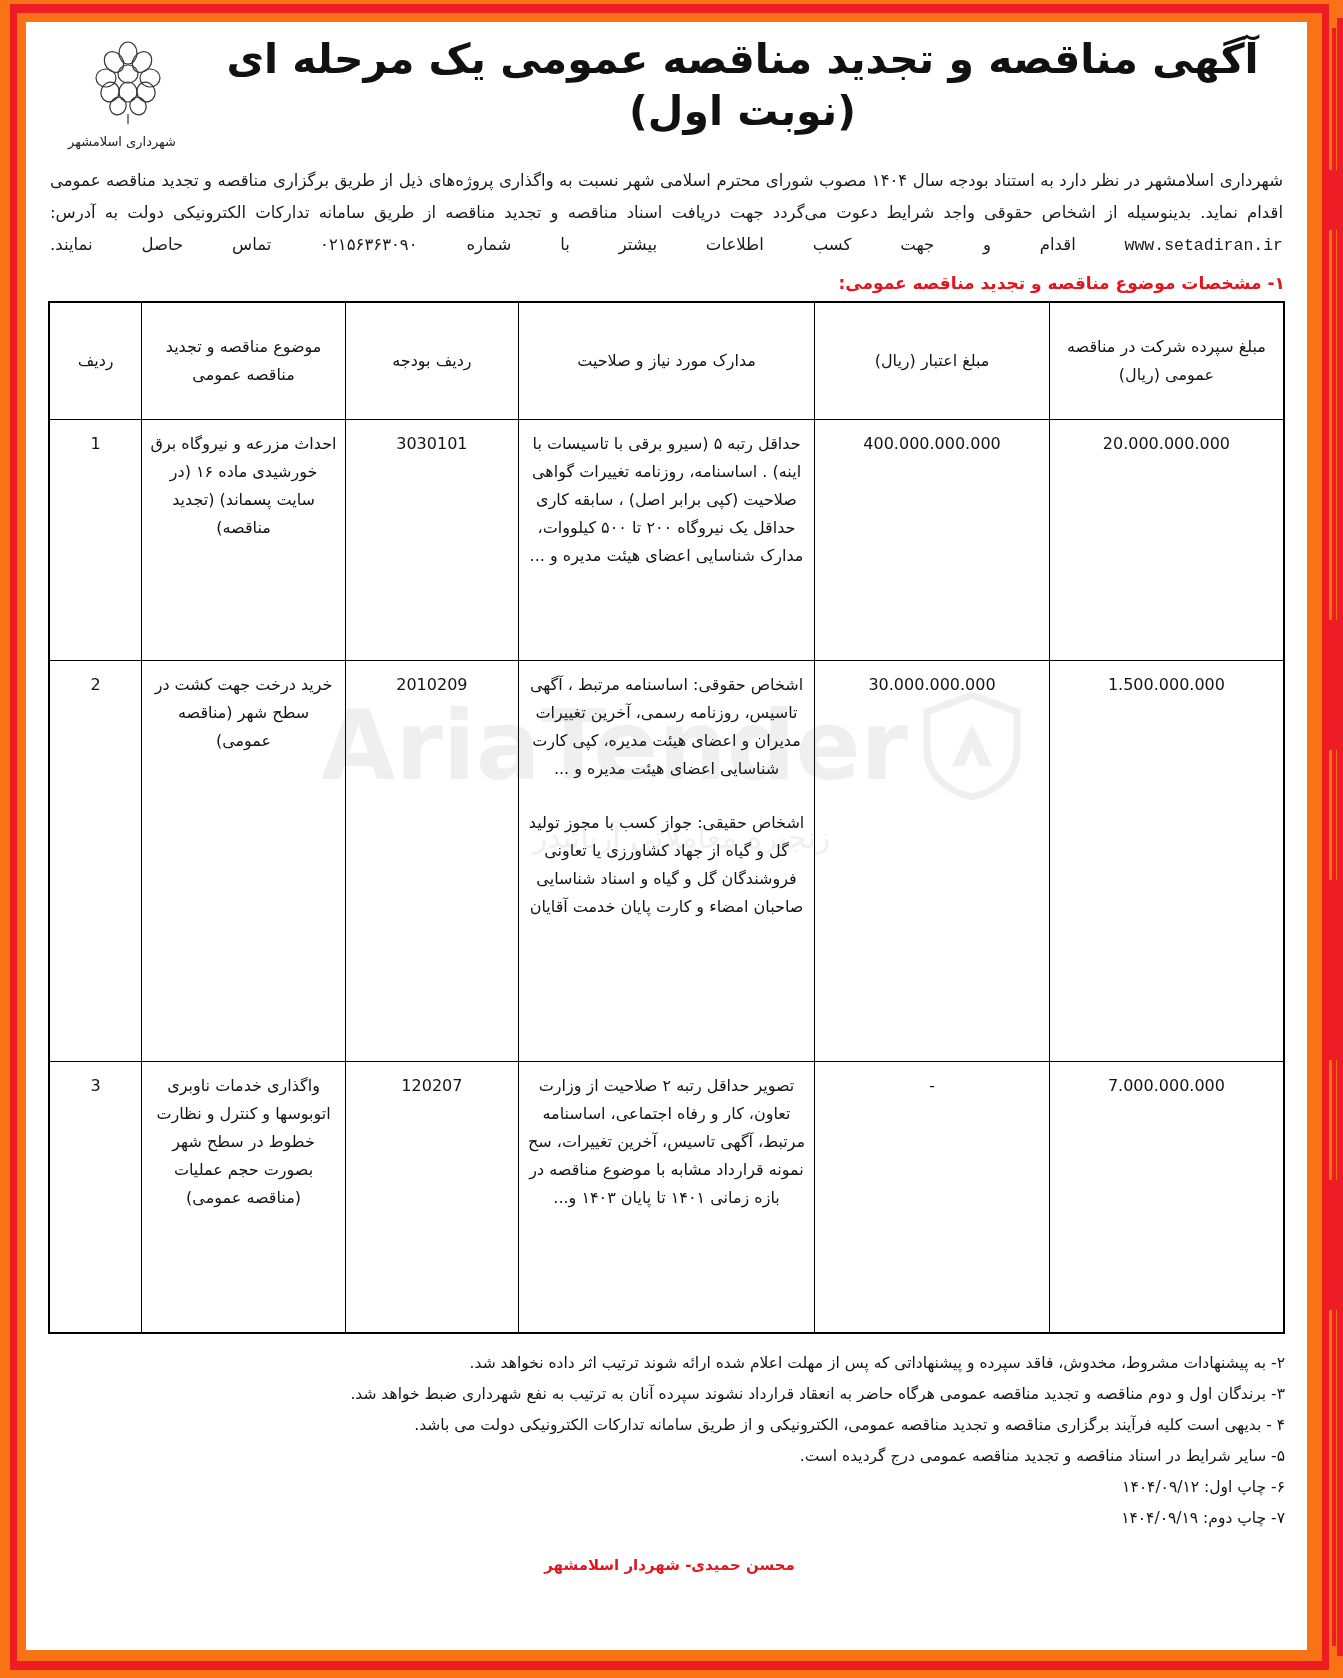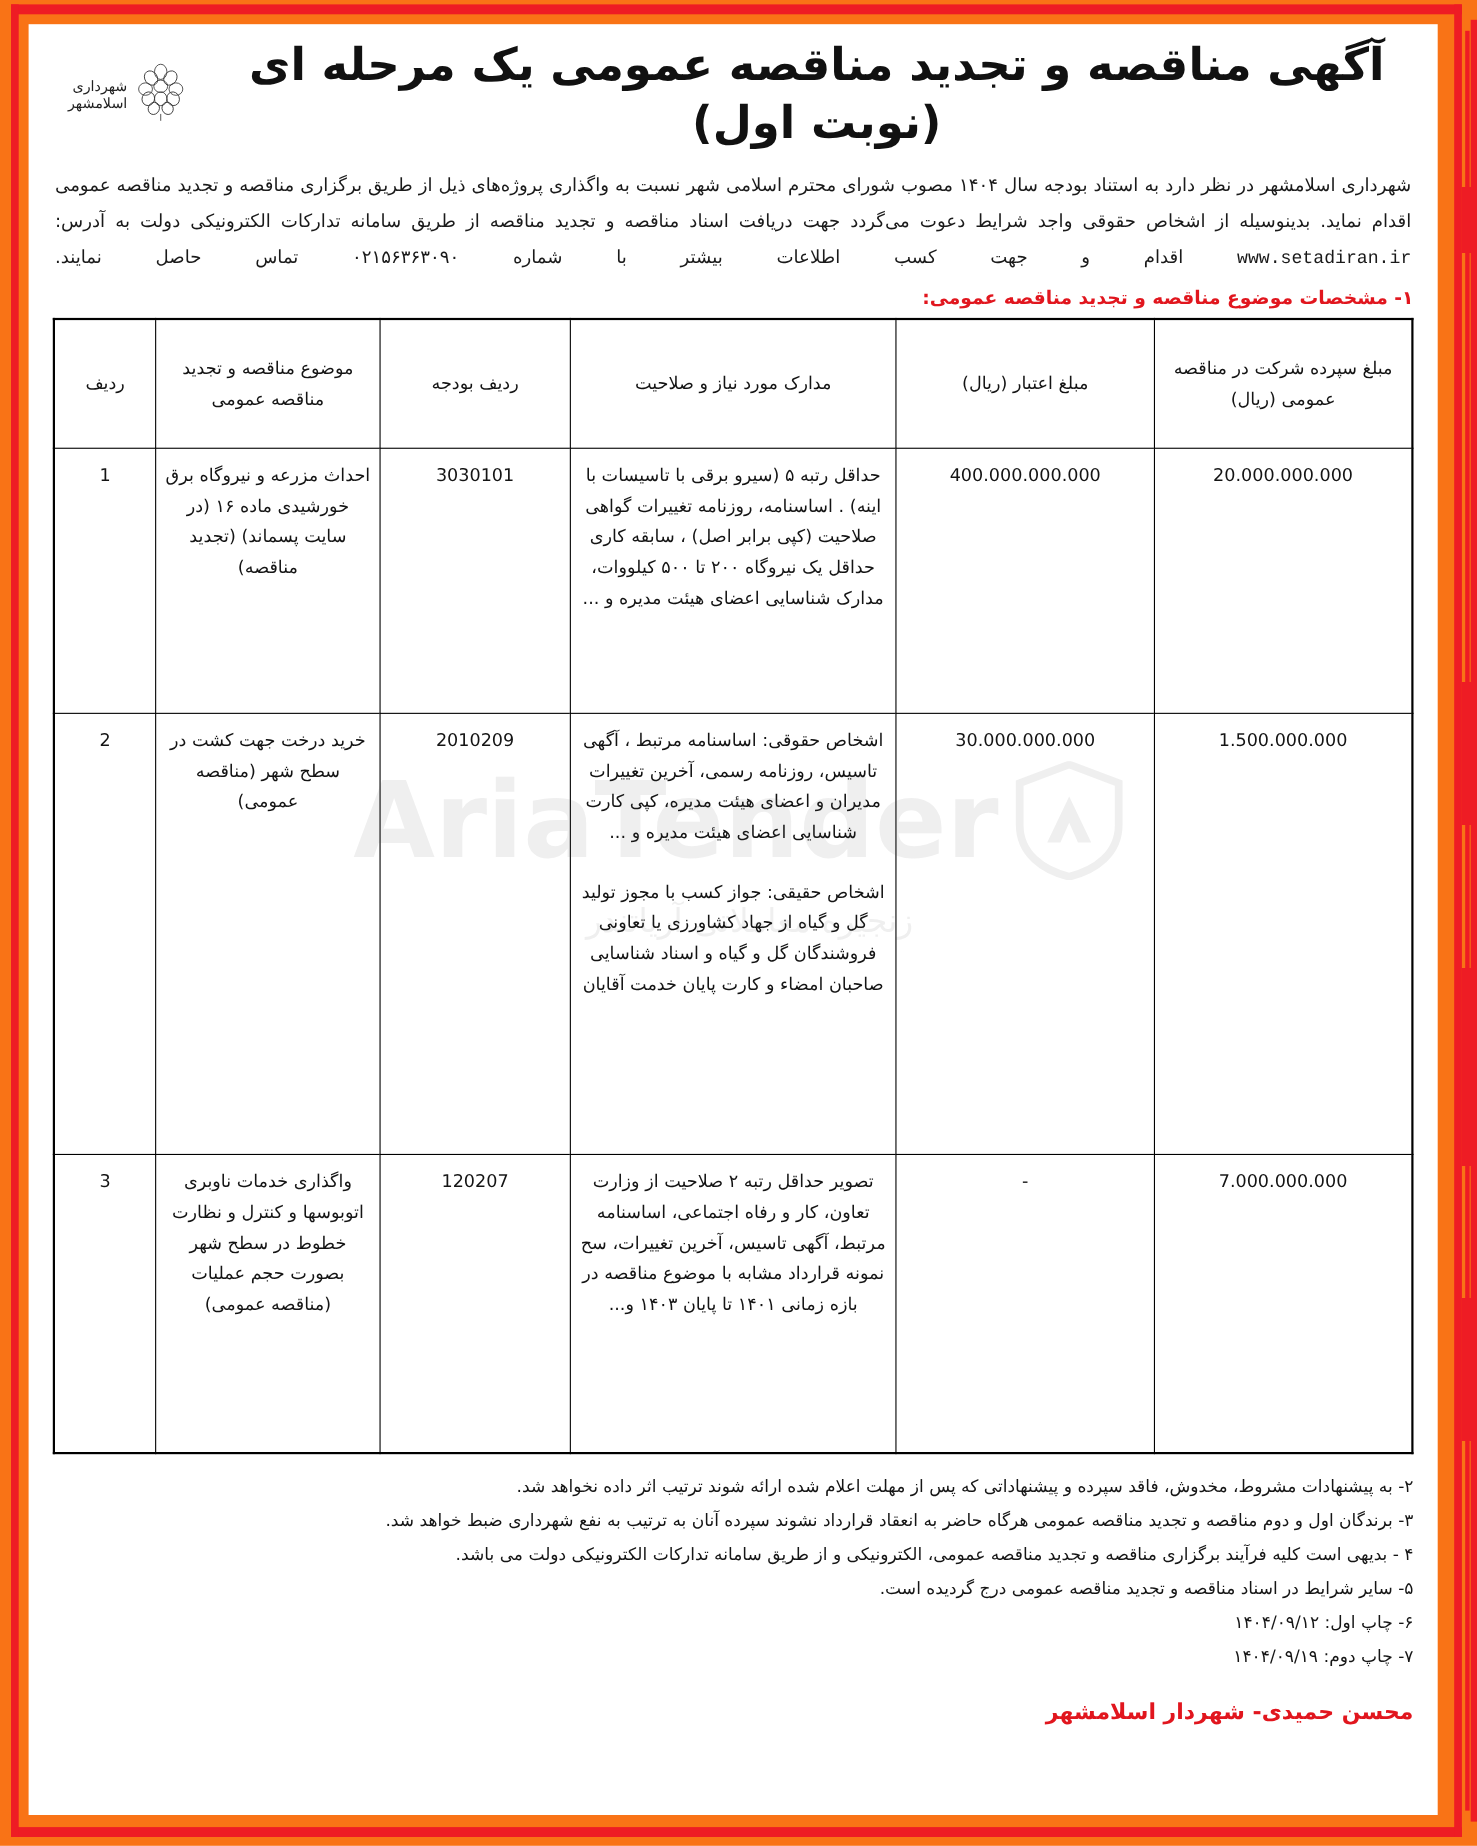--- a/index.html
+++ b/index.html
@@ -31,21 +31,21 @@
     box-sizing:border-box;
   }
 
   
   .header{
     display:flex;align-items:flex-start;justify-content:flex-start;
     gap:14px;margin-top:6px;
   }
   .logo{
     width:128px;flex:0 0 128px;
-    display:flex;flex-direction:row;align-items:center;
+    display:flex;flex-direction:column;align-items:flex-start;
     padding-top:6px;
   }
   .logo svg{display:block}
   .logo-caption{
     font-size:13px;color:#222;margin-top:2px;
     font-family:"DejaVu Sans","Liberation Sans",sans-serif;
   }
   .title-block{flex:1;text-align:center;padding-left:10px;}
   .title-1{
     font-size:41px;font-weight:bold;color:#111;
@@ -108,22 +108,22 @@
 
   
   .notes{
     margin-top:14px;
     font-size:15.5px;line-height:2.0;color:#151515;
   }
   .notes div{text-align:right}
   .note-date{font-weight:normal;font-size:15.5px;}
   .signature{
     margin-top:22px;
-    color:#e1161e;font-weight:bold;font-size:20px;
-    text-align:right;padding-left:6px;
+    color:#e1161e;font-weight:bold;font-size:15px;
+    text-align:center;padding-left:6px;
   }
 
   
   .watermark{
     position:absolute;
     top:690px;left:0;right:0;
     display:flex;align-items:center;justify-content:center;
     pointer-events:none;
     opacity:.09;
     z-index:5;

